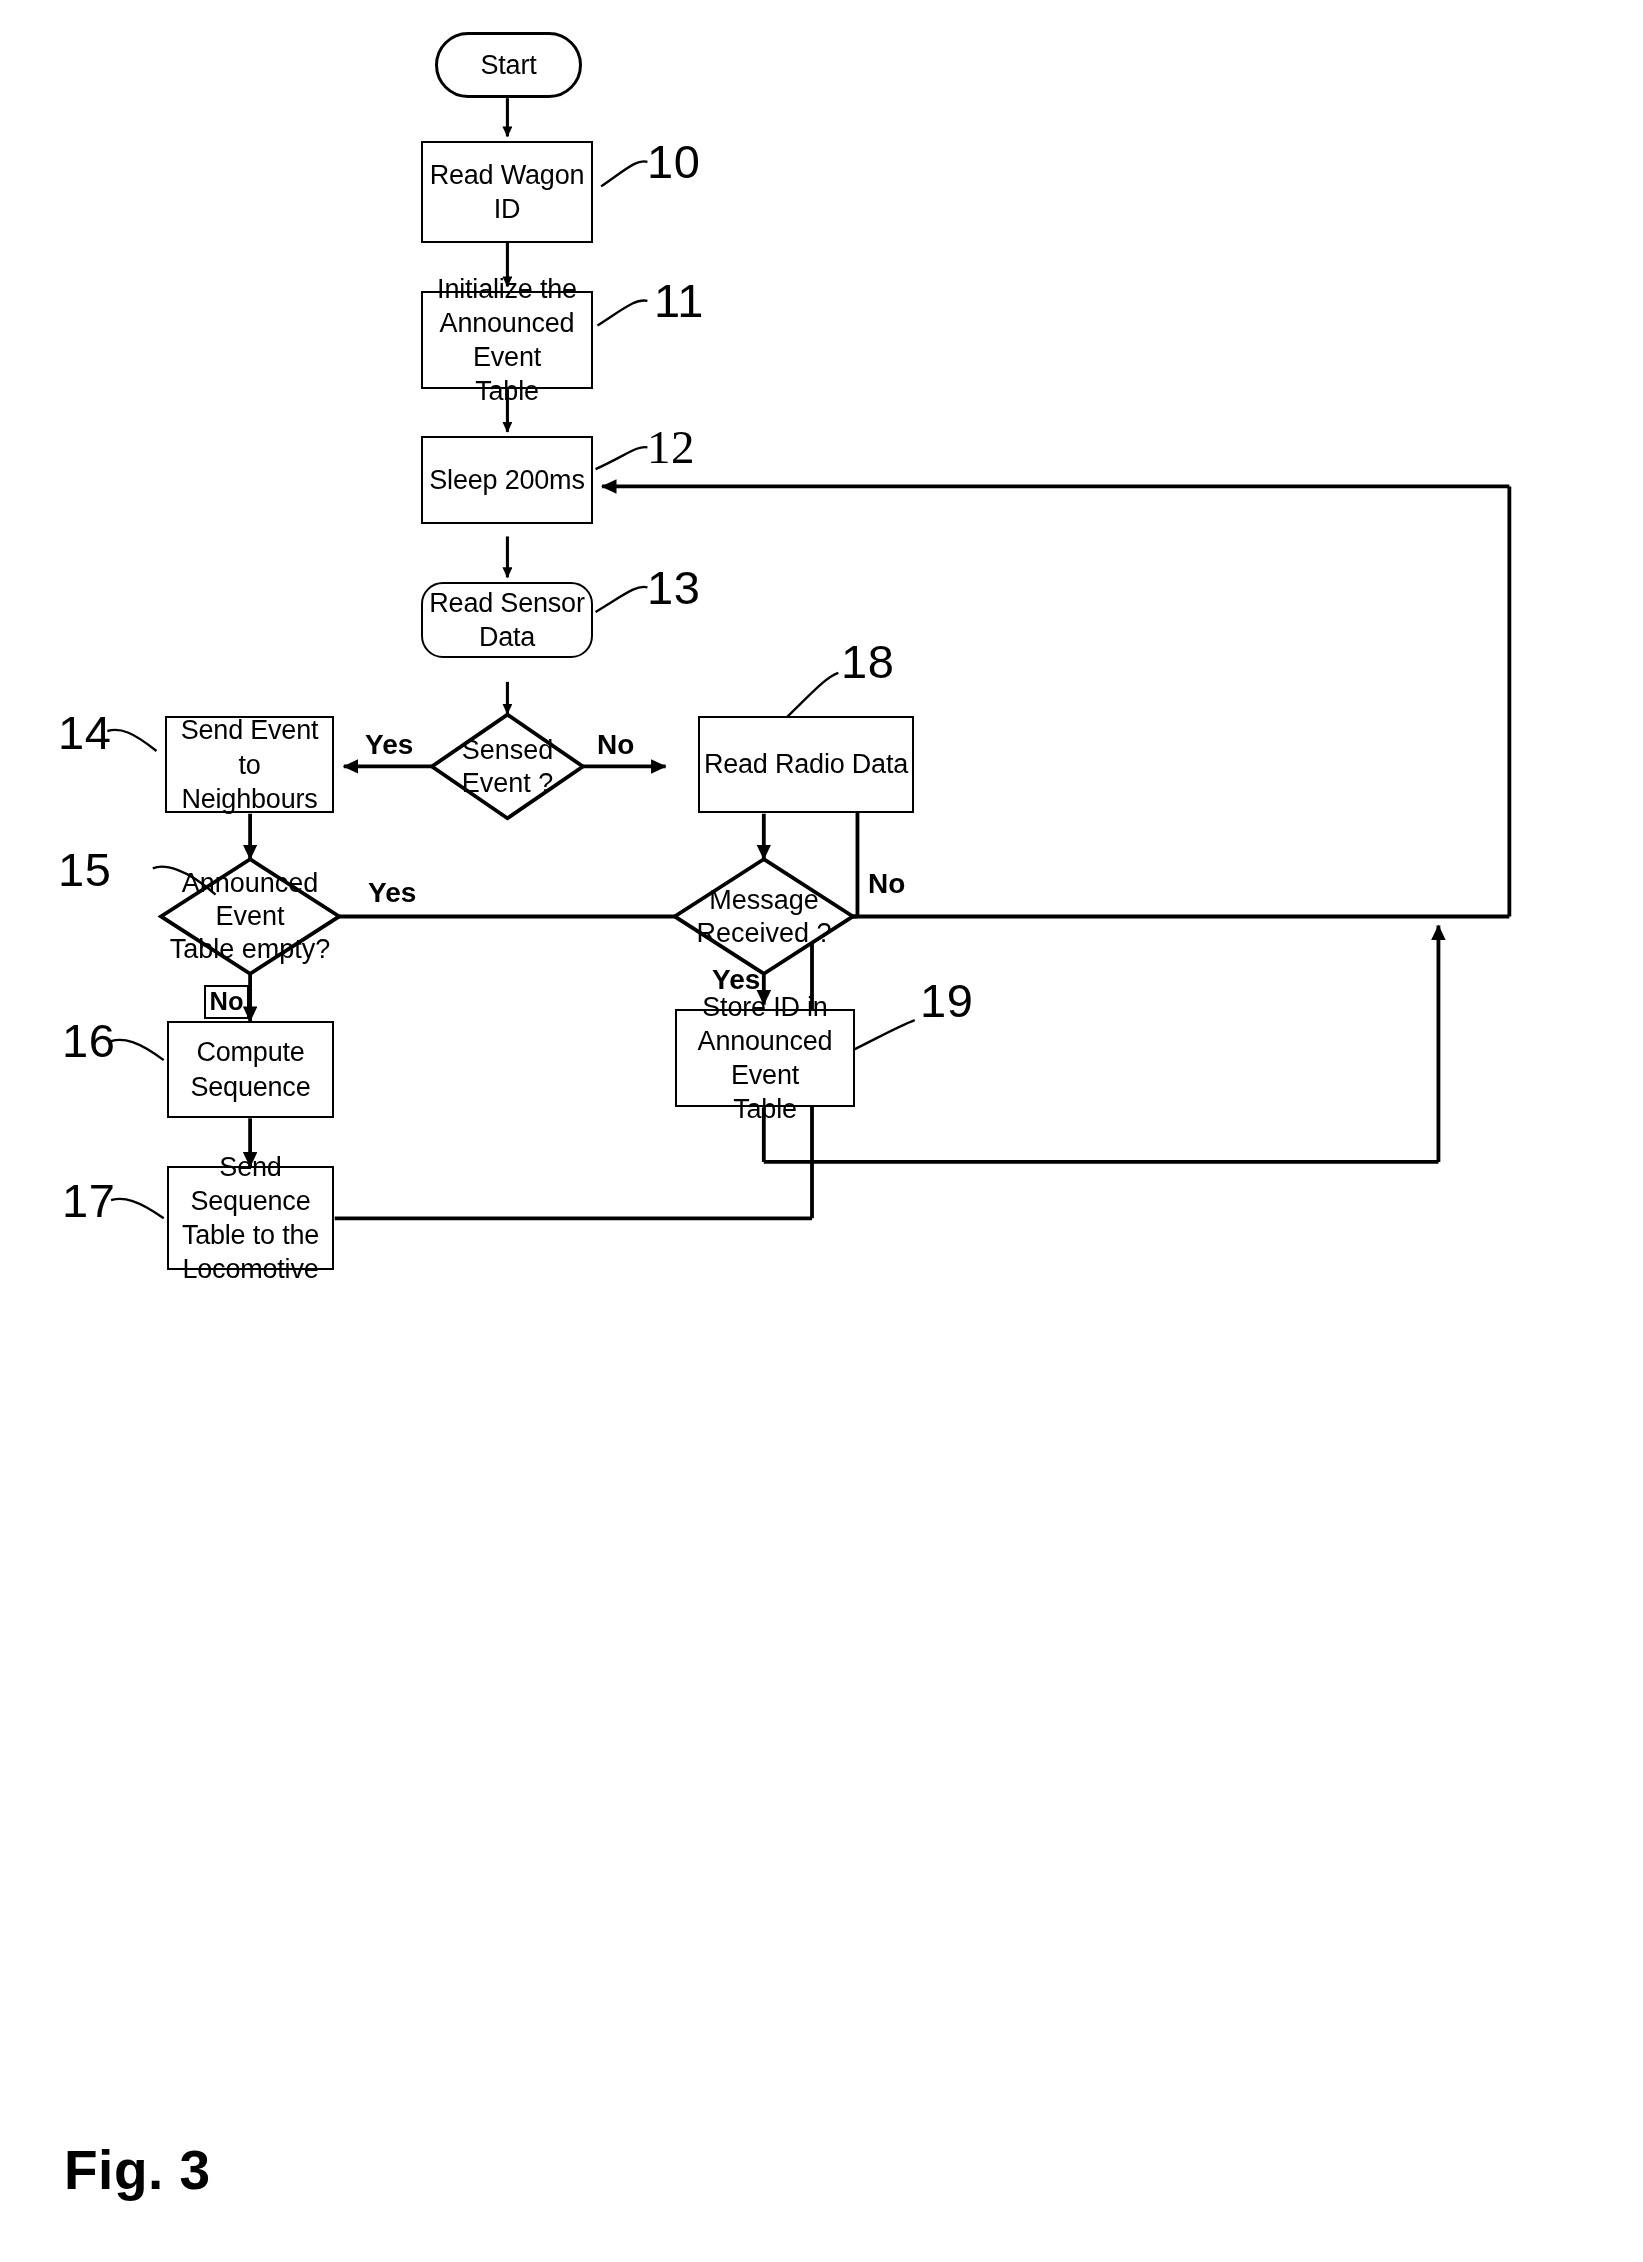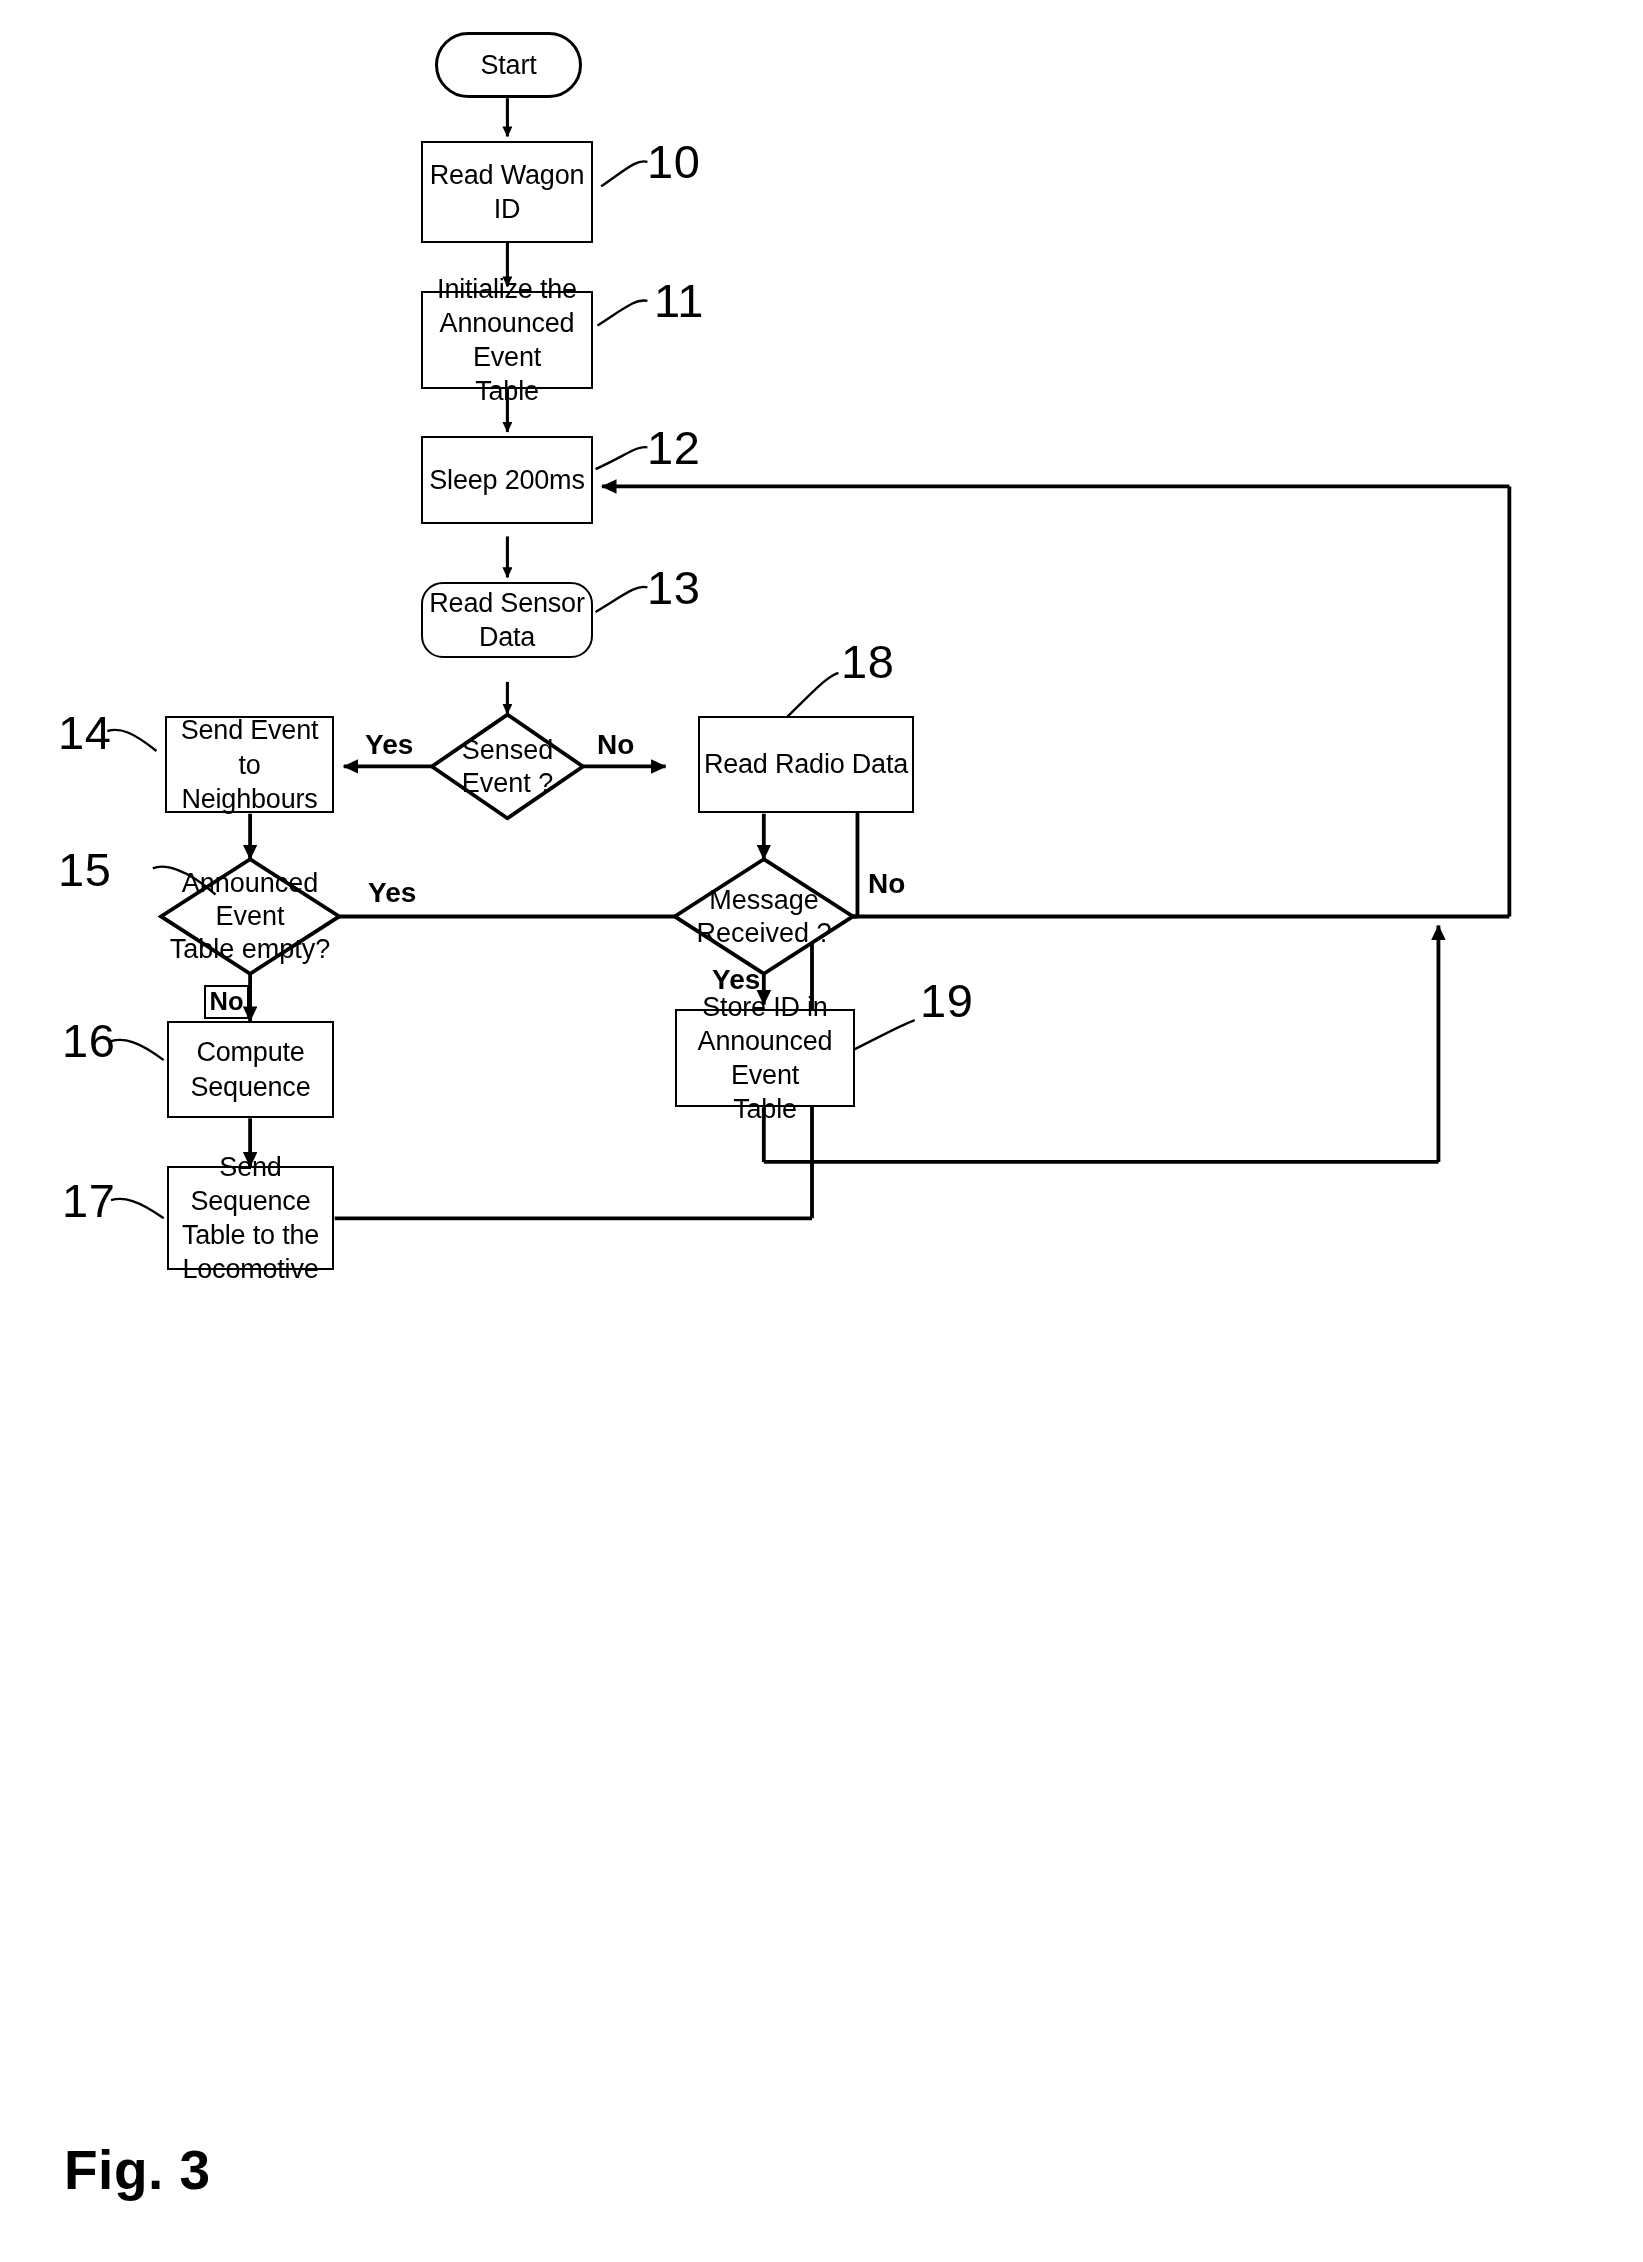--- a/index.html
+++ b/index.html
@@ -184,21 +184,21 @@
   <div class="node" style="left:421px; top:291px; width:172px; height:98px;">
     <span class="label">Initialize the
 Announced Event
 Table</span>
   </div>
   <div class="ref" style="left:647px; top:277px;margin-left:7px;">11</div>
 
   <div class="node" style="left:421px; top:436px; width:172px; height:88px;">
     <span class="label">Sleep 200ms</span>
   </div>
-  <div class="ref" style="left:647px; top:424px;">12</div>
+  <div class="ref" style="left:647px; top:424px;font-family:Liberation Serif, serif;">12</div>
 
   <div class="node" style="left:421px; top:582px; width:172px; height:76px;border-radius:22px;">
     <span class="label">Read Sensor Data</span>
   </div>
   <div class="ref" style="left:647px; top:564px;">13</div>
 
   <div class="diamond-wrap" style="left:432px; top:715px; width:151px; height:104px;">
     <span class="dlabel">Sensed
 Event ?</span>
   </div>

